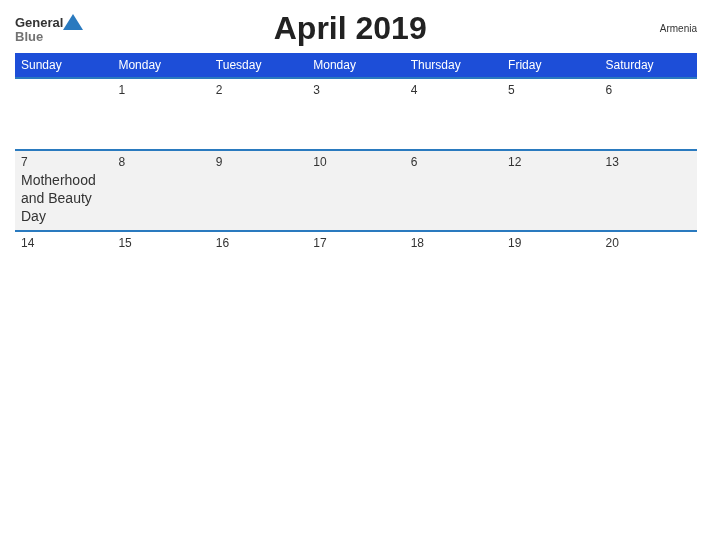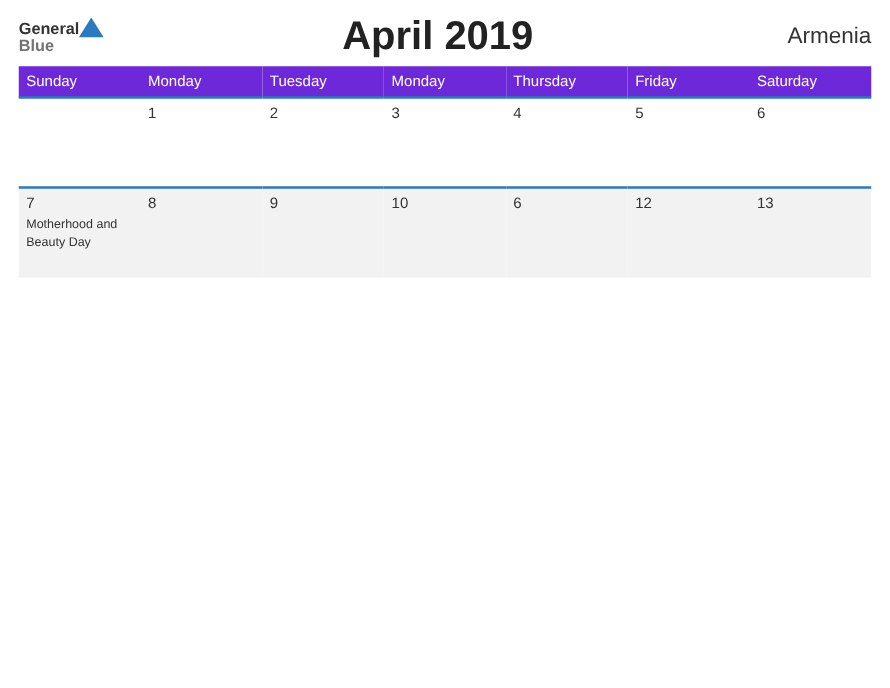--- a/index.html
+++ b/index.html
@@ -49,32 +49,32 @@
       align-items: center;
     }
     .month-title {
       font-size: 32px;
       font-weight: bold;
       color: #222;
       text-align: center;
       flex: 1;
     }
     .country {
-      font-size: 18px;
+      font-size: 10px;
       color: #333;
       text-align: right;
       min-width: 80px;
     }
     
     .calendar {
       width: 100%;
       border-collapse: collapse;
     }
     .calendar thead tr {
-      background: #6d28d9;
+      background: #1d4ed8;
     }
     .calendar thead th {
       color: #fff;
       font-size: 12px;
       font-weight: normal;
       padding: 5px 6px;
       text-align: left;
       border: none;
     }
     .calendar tbody tr {
@@ -90,21 +90,21 @@
       background: #fff;
       border: none;
     }
     .day-num {
       font-size: 12px;
       color: #333;
       display: block;
       margin-bottom: 2px;
     }
     .event-text {
-      font-size: 10px;
+      font-size: 14px;
       color: #333;
       line-height: 1.3;
     }
     
     .calendar tbody tr:nth-child(even) td {
       background: #f2f2f2;
     }
     .calendar tbody tr:nth-child(odd) td {
       background: #fff;
     }
@@ -176,15 +176,38 @@
           <td>
             <span class="day-num">6</span>
           </td>
           <td>
             <span class="day-num">12</span>
           </td>
           <td>
             <span class="day-num">13</span>
           </td>
         </tr>
+        <tr>
+          <td>
+            <span class="day-num">14</span>
+          </td>
+          <td>
+            <span class="day-num">15</span>
+          </td>
+          <td>
+            <span class="day-num">16</span>
+          </td>
+          <td>
+            <span class="day-num">17</span>
+          </td>
+          <td>
+            <span class="day-num">18</span>
+          </td>
+          <td>
+            <span class="day-num">19</span>
+          </td>
+          <td>
+            <span class="day-num">20</span>
+          </td>
+        </tr>
       </tbody>
   </table>
 </div>
 
 </body></html>

